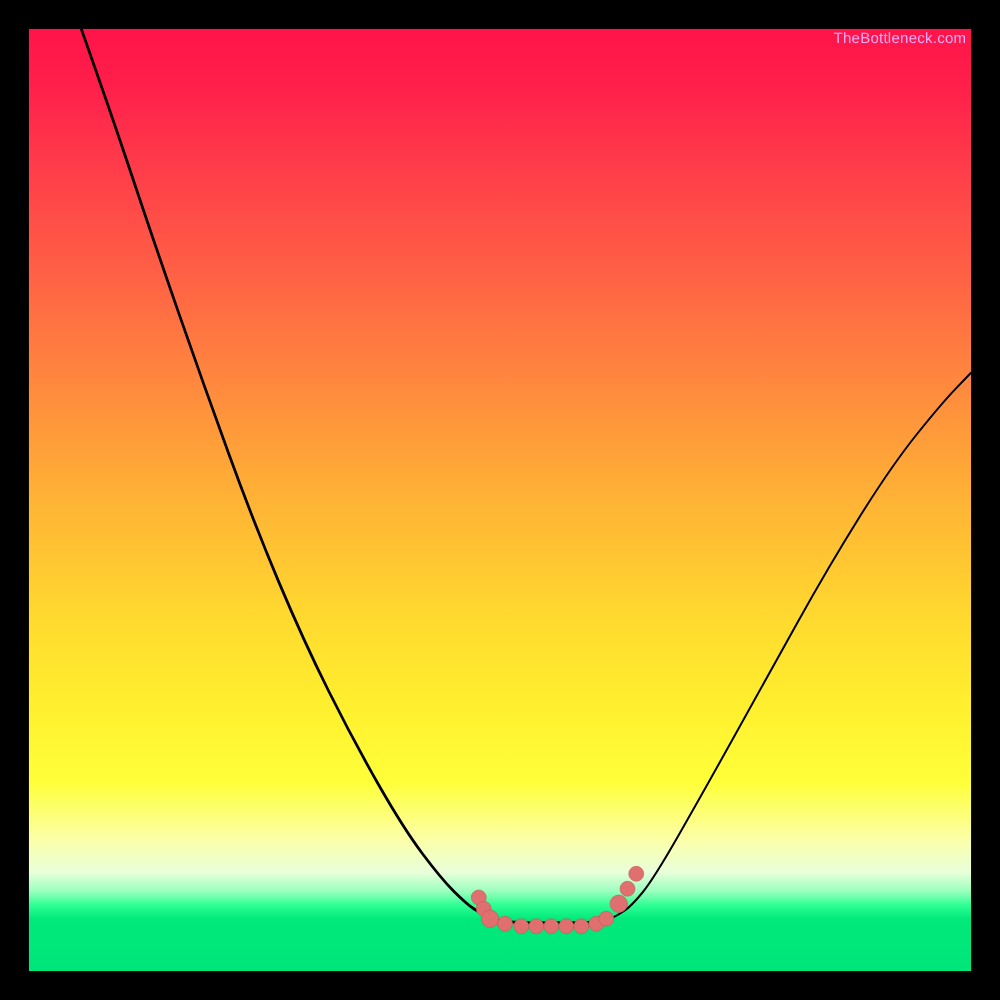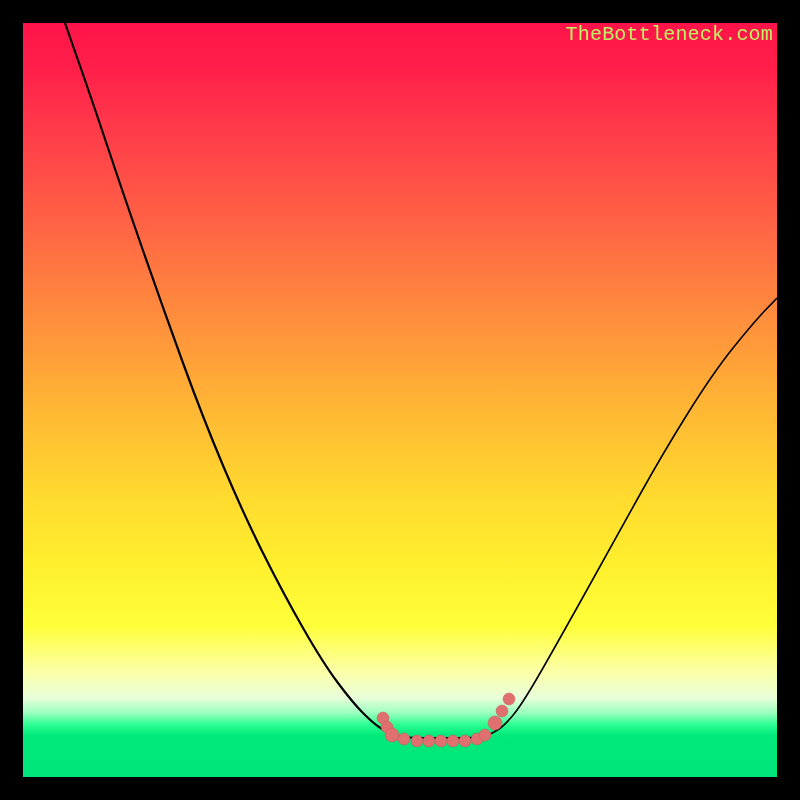--- a/index.html
+++ b/index.html
@@ -44,25 +44,24 @@
       #9bffbf 91.5%,
       #2eff93 93%,
       #00e97a 94.5%,
       #00e57a 100%
     );
   }
   .watermark {
     position: absolute;
     top: 0px;
     right: 4px;
-    color: #bef264;
-    font-size: 20px;
+    color: #f0abfc;
+    font-size: 12px;
     letter-spacing: 0.2px;
     user-select: none;
-    font-family: Liberation Mono, monospace;
   }
   svg {
     position: absolute;
     inset: 0;
   }
   .curve {
     fill: none;
     stroke: #000;
     stroke-width: 2.2;
   }

